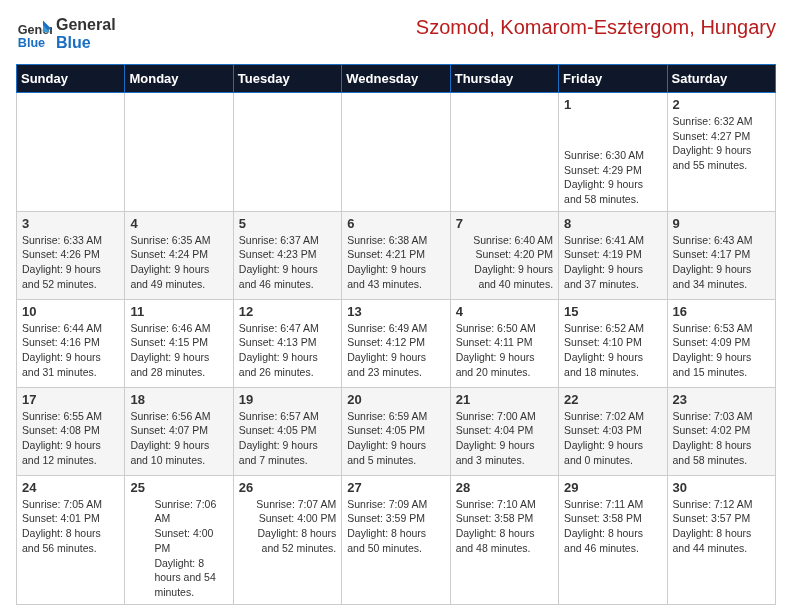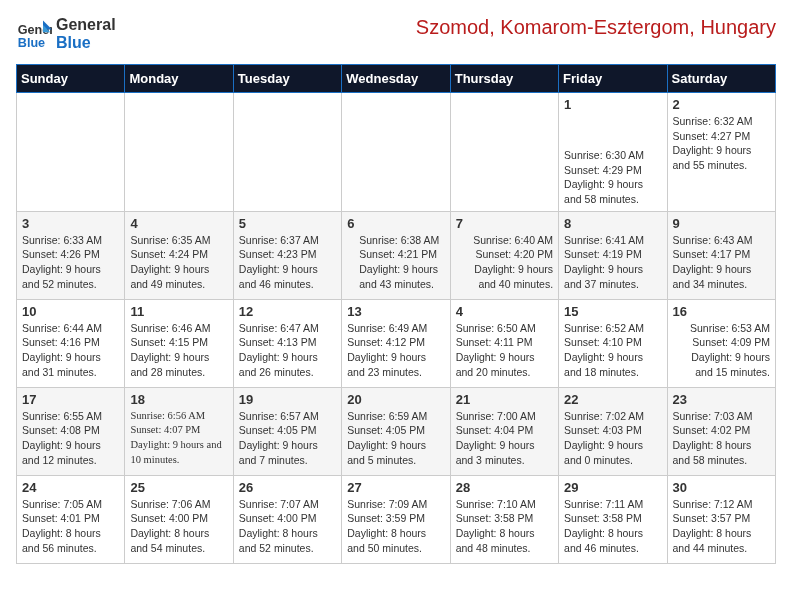--- a/index.html
+++ b/index.html
@@ -145,21 +145,21 @@
 Daylight: 9 hours and 49 minutes.</div>
         </td>
         <td>
           <span class="day-num">5</span>
           <div class="day-info" style="white-space: pre-line;">Sunrise: 6:37 AM
 Sunset: 4:23 PM
 Daylight: 9 hours and 46 minutes.</div>
         </td>
         <td>
           <span class="day-num">6</span>
-          <div class="day-info" style="white-space: pre-line; margin-left: 12px;">Sunrise: 6:38 AM
+          <div class="day-info" style="white-space: pre-line;">Sunrise: 6:38 AM
 Sunset: 4:21 PM
 Daylight: 9 hours and 43 minutes.</div>
         </td>
         <td>
           <span class="day-num">7</span>
           <div class="day-info" style="white-space: pre-line; text-align: right;">Sunrise: 6:40 AM
 Sunset: 4:20 PM
 Daylight: 9 hours and 40 minutes.</div>
         </td>
         <td>
@@ -207,35 +207,35 @@
 Daylight: 9 hours and 20 minutes.</div>
         </td>
         <td>
           <span class="day-num">15</span>
           <div class="day-info" style="white-space: pre-line;">Sunrise: 6:52 AM
 Sunset: 4:10 PM
 Daylight: 9 hours and 18 minutes.</div>
         </td>
         <td>
           <span class="day-num">16</span>
-          <div class="day-info" style="white-space: pre-line; text-align: right;">Sunrise: 6:53 AM
+          <div class="day-info" style="white-space: pre-line;">Sunrise: 6:53 AM
 Sunset: 4:09 PM
 Daylight: 9 hours and 15 minutes.</div>
         </td>
       </tr>
       <tr>
         <td>
           <span class="day-num">17</span>
           <div class="day-info" style="white-space: pre-line;">Sunrise: 6:55 AM
 Sunset: 4:08 PM
 Daylight: 9 hours and 12 minutes.</div>
         </td>
         <td>
           <span class="day-num">18</span>
-          <div class="day-info" style="white-space: pre-line; font-family: Liberation Serif, serif;">Sunrise: 6:56 AM
+          <div class="day-info" style="white-space: pre-line;">Sunrise: 6:56 AM
 Sunset: 4:07 PM
 Daylight: 9 hours and 10 minutes.</div>
         </td>
         <td>
           <span class="day-num">19</span>
           <div class="day-info" style="white-space: pre-line;">Sunrise: 6:57 AM
 Sunset: 4:05 PM
 Daylight: 9 hours and 7 minutes.</div>
         </td>
         <td>
@@ -265,27 +265,27 @@
       </tr>
       <tr>
         <td>
           <span class="day-num">24</span>
           <div class="day-info" style="white-space: pre-line;">Sunrise: 7:05 AM
 Sunset: 4:01 PM
 Daylight: 8 hours and 56 minutes.</div>
         </td>
         <td>
           <span class="day-num">25</span>
-          <div class="day-info" style="white-space: pre-line;">Sunrise: 7:06 AM
+          <div class="day-info" style="white-space: pre-line; margin-left: 24px;">Sunrise: 7:06 AM
 Sunset: 4:00 PM
 Daylight: 8 hours and 54 minutes.</div>
         </td>
         <td>
           <span class="day-num">26</span>
-          <div class="day-info" style="white-space: pre-line;">Sunrise: 7:07 AM
+          <div class="day-info" style="white-space: pre-line; text-align: right;">Sunrise: 7:07 AM
 Sunset: 4:00 PM
 Daylight: 8 hours and 52 minutes.</div>
         </td>
         <td>
           <span class="day-num">27</span>
           <div class="day-info" style="white-space: pre-line;">Sunrise: 7:09 AM
 Sunset: 3:59 PM
 Daylight: 8 hours and 50 minutes.</div>
         </td>
         <td>

